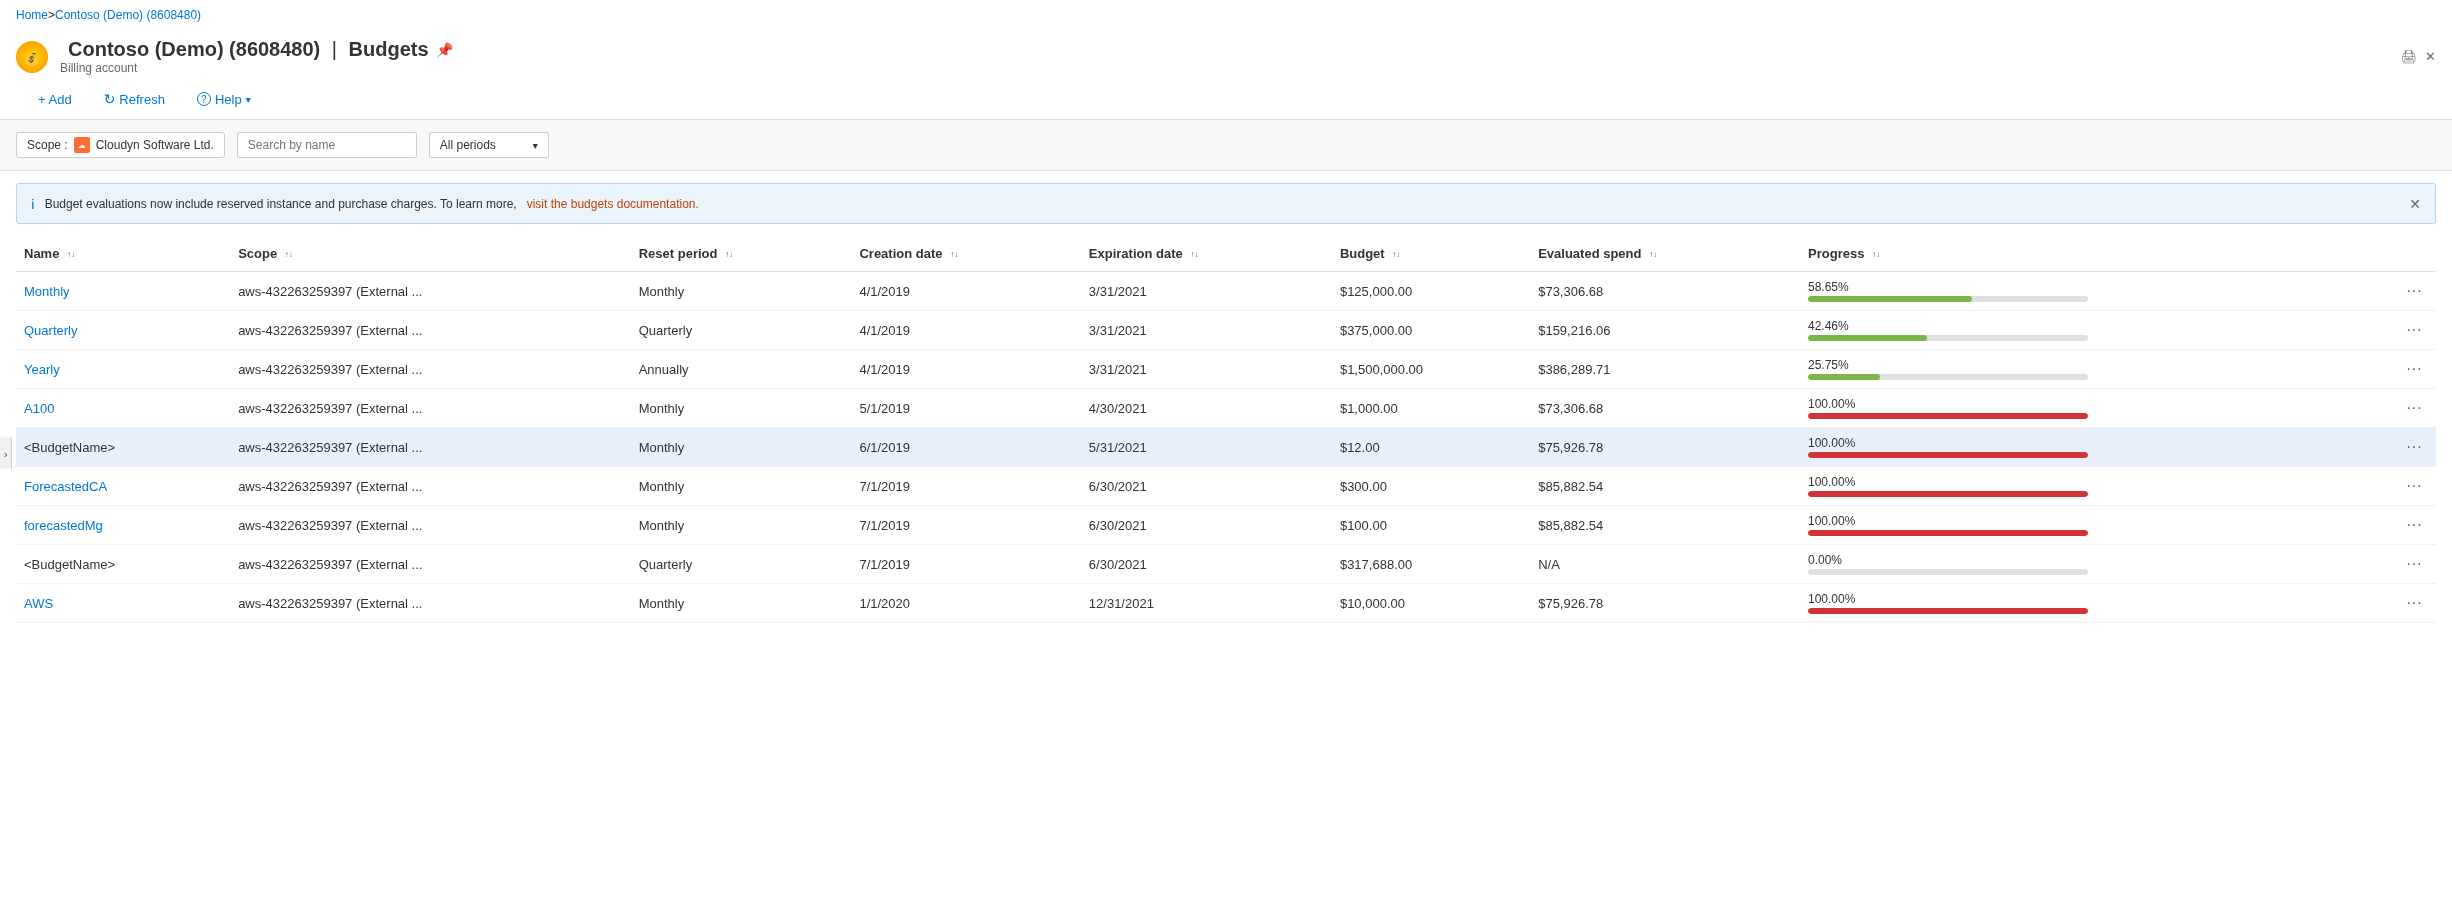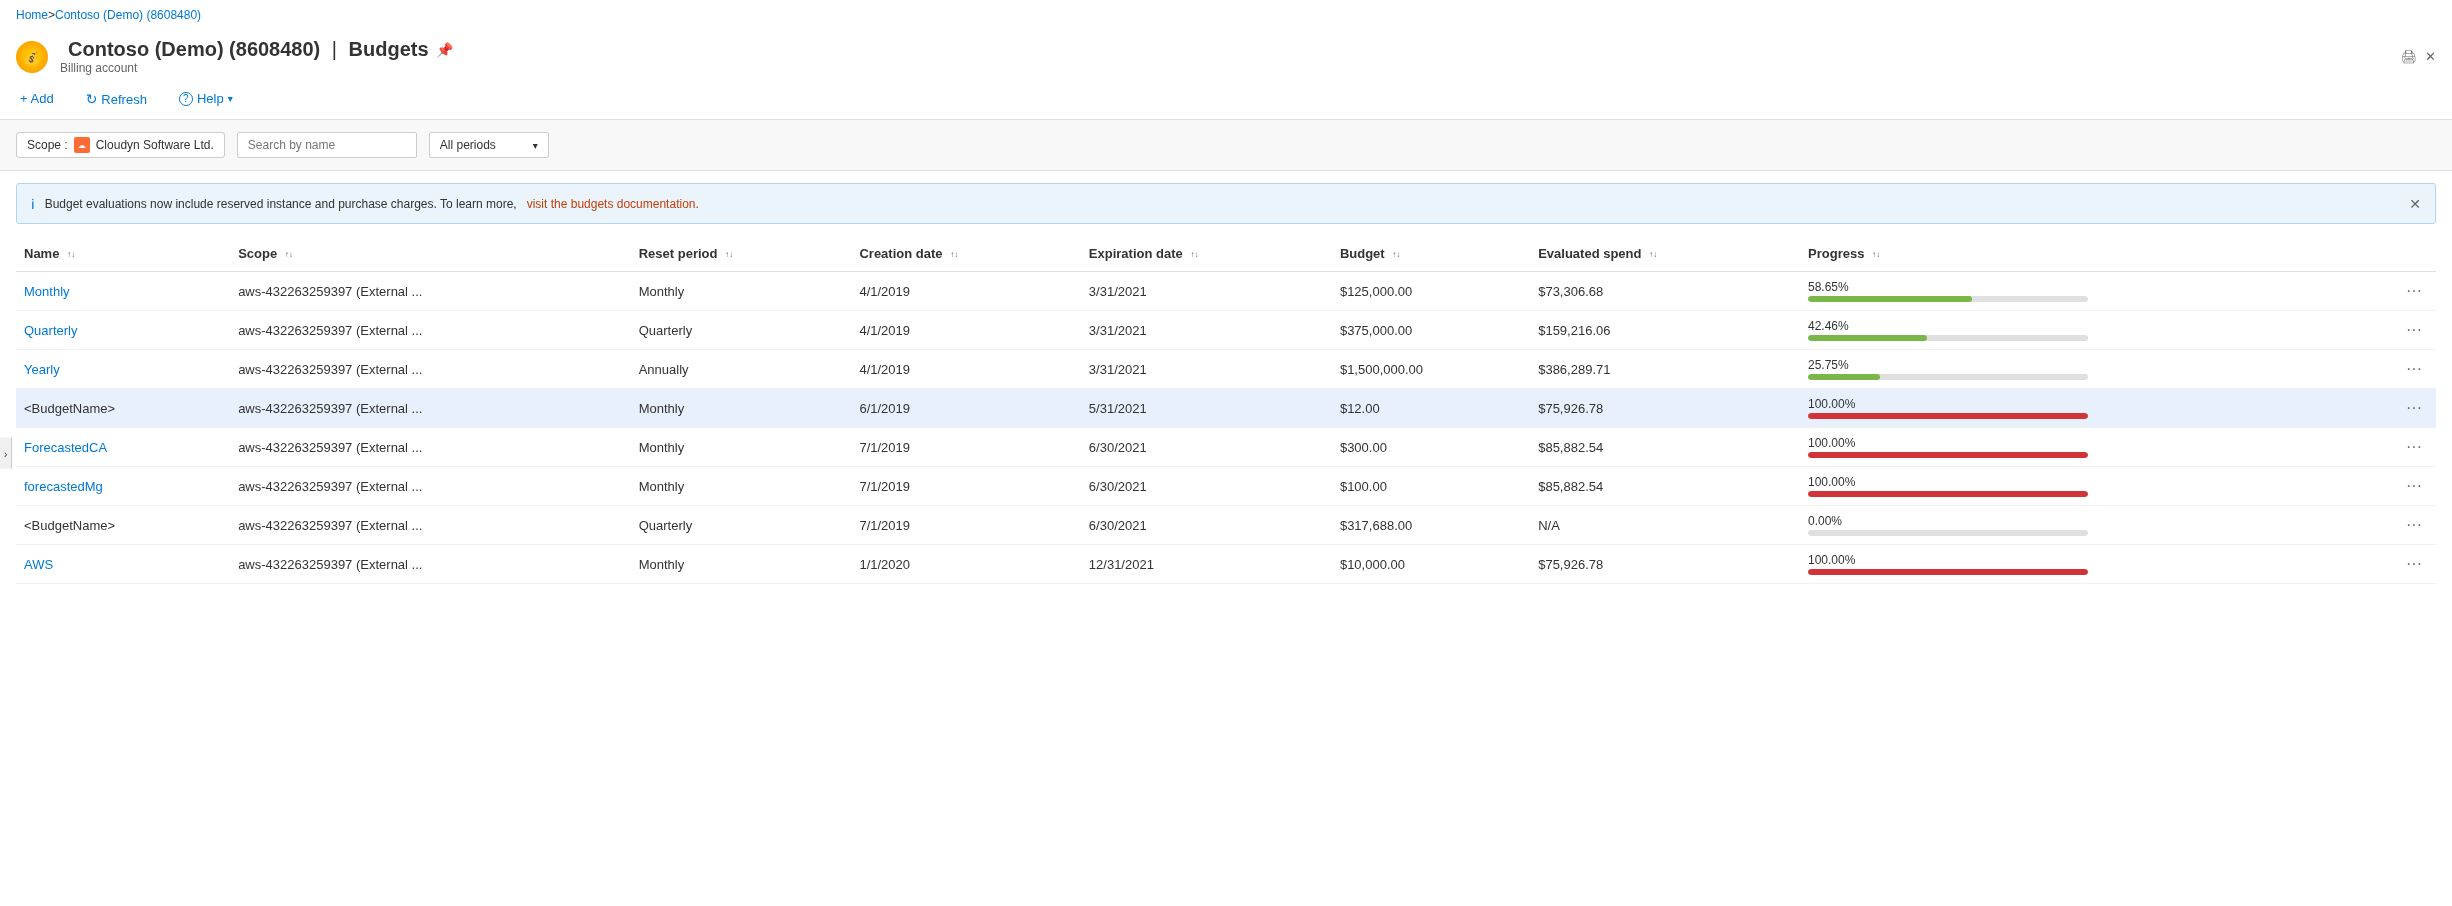--- a/index.html
+++ b/index.html
@@ -8,21 +8,21 @@
     .breadcrumb { padding: 8px 16px; font-size: 12px; color: #0078d4; display: flex; align-items: center; }
     .breadcrumb span { color: #333; }
 
     .header { display: flex; align-items: center; padding: 8px 16px 4px; gap: 12px; }
     .header-icon { width: 32px; height: 32px; background: radial-gradient(circle, #ffd700, #ff8c00); border-radius: 50%; display: flex; align-items: center; justify-content: center; font-size: 14px; }
     .header-title { font-size: 20px; font-weight: 600; color: #333; }
     .header-subtitle { font-size: 12px; color: #666; }
     .pin-icon { color: #666; font-size: 14px; cursor: pointer; }
     .window-controls { margin-left: auto; display: flex; gap: 8px; color: #666; }
 
-    .toolbar { display: flex; align-items: flex-start; padding: 8px 12px; gap: 16px; border-bottom: 1px solid #e0e0e0; }
+    .toolbar { display: flex; align-items: center; padding: 8px 30px; gap: 16px; border-bottom: 1px solid #e0e0e0; }
     .toolbar-btn { display: flex; align-items: center; gap: 4px; color: #0078d4; cursor: pointer; font-size: 13px; background: none; border: none; padding: 4px 8px; }
 
     .filter-bar { display: flex; align-items: center; padding: 12px 16px; gap: 12px; background: #f8f8f8; border-bottom: 1px solid #e0e0e0; }
     .scope-badge { display: flex; align-items: center; gap: 6px; border: 1px solid #ccc; padding: 4px 10px; border-radius: 3px; background: #fff; font-size: 12px; }
     .scope-icon { width: 16px; height: 16px; background: #ff6b35; border-radius: 2px; display: inline-flex; align-items: center; justify-content: center; color: #fff; font-size: 8px; }
     .search-input { border: 1px solid #ccc; padding: 5px 10px; font-size: 12px; width: 180px; color: #999; border-radius: 2px; }
     .period-select { border: 1px solid #ccc; padding: 5px 10px; font-size: 12px; background: #fff; border-radius: 2px; display: flex; align-items: center; gap: 8px; cursor: pointer; min-width: 120px; }
 
     .info-banner { margin: 12px 16px; padding: 10px 14px; background: #ebf3fb; border: 1px solid #b3d4f0; border-radius: 3px; display: flex; align-items: center; gap: 10px; font-size: 12px; color: #333; }
     .info-icon { color: #0078d4; font-size: 14px; }
@@ -199,20 +199,38 @@
           <td>
             <div class="progress-container">
               <div class="progress-label">25.75%</div>
               <div class="progress-bar-bg">
                 <div class="progress-bar-fill progress-green" style="width: 25.75%;"></div>
               </div>
             </div>
           </td>
           <td><span class="row-menu">···</span></td>
         </tr>
+        <tr>
+          <td><a class="cell-link">A100</a></td>
+          <td>aws-432263259397 (External ...</td>
+          <td>Monthly</td>
+          <td>5/1/2019</td>
+          <td>4/30/2021</td>
+          <td>$1,000.00</td>
+          <td>$73,306.68</td>
+          <td>
+            <div class="progress-container">
+              <div class="progress-label">100.00%</div>
+              <div class="progress-bar-bg">
+                <div class="progress-bar-fill progress-red" style="width: 100%;"></div>
+              </div>
+            </div>
+          </td>
+          <td><span class="row-menu">···</span></td>
+        </tr>
         <tr class="selected">
           <td>&lt;BudgetName&gt;</td>
           <td>aws-432263259397 (External ...</td>
           <td>Monthly</td>
           <td>6/1/2019</td>
           <td>5/31/2021</td>
           <td>$12.00</td>
           <td>$75,926.78</td>
           <td>
             <div class="progress-container">

